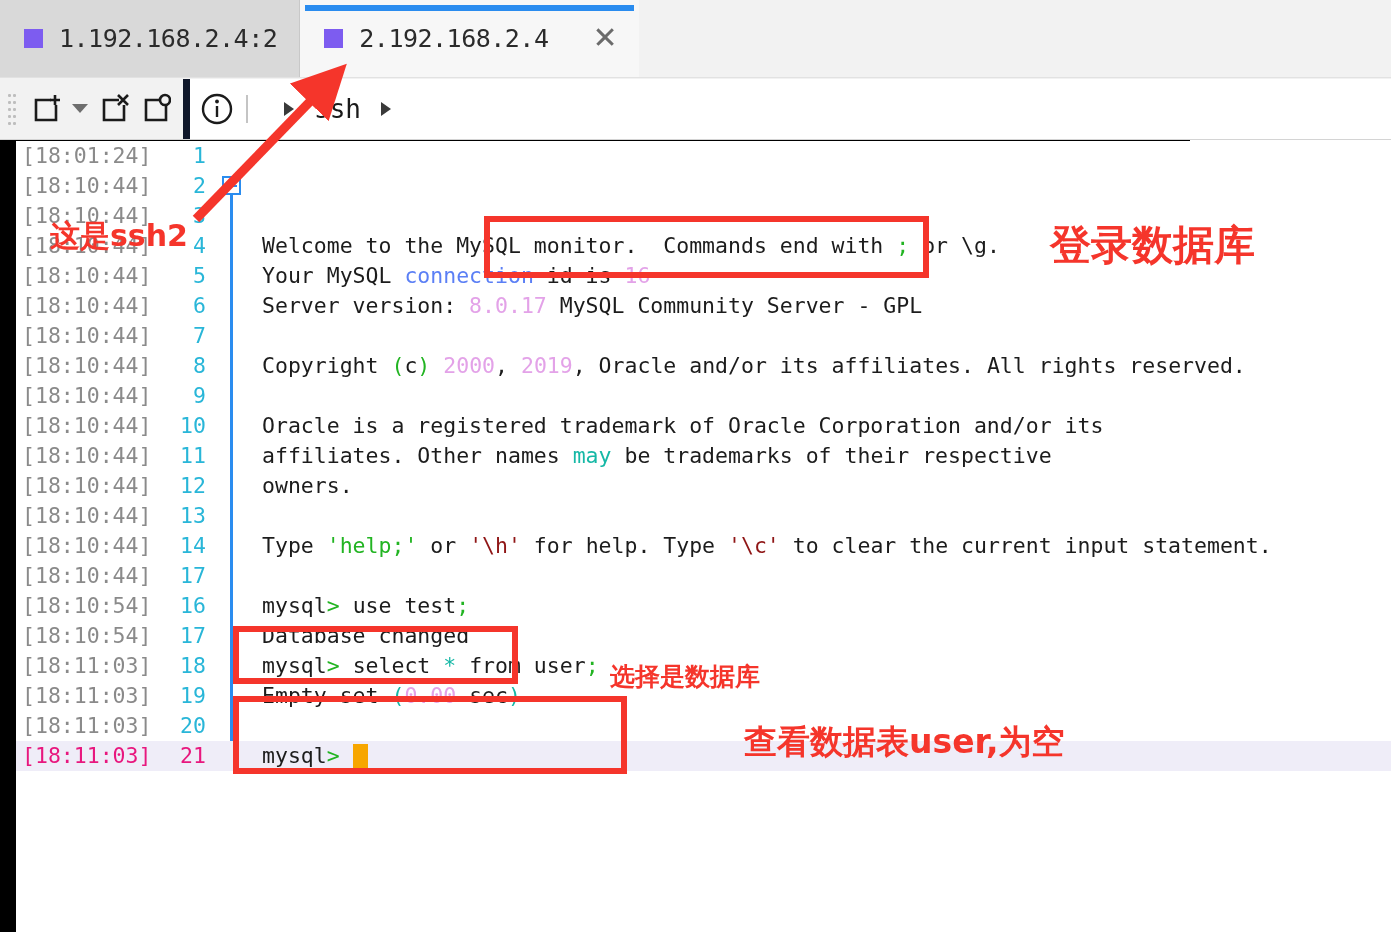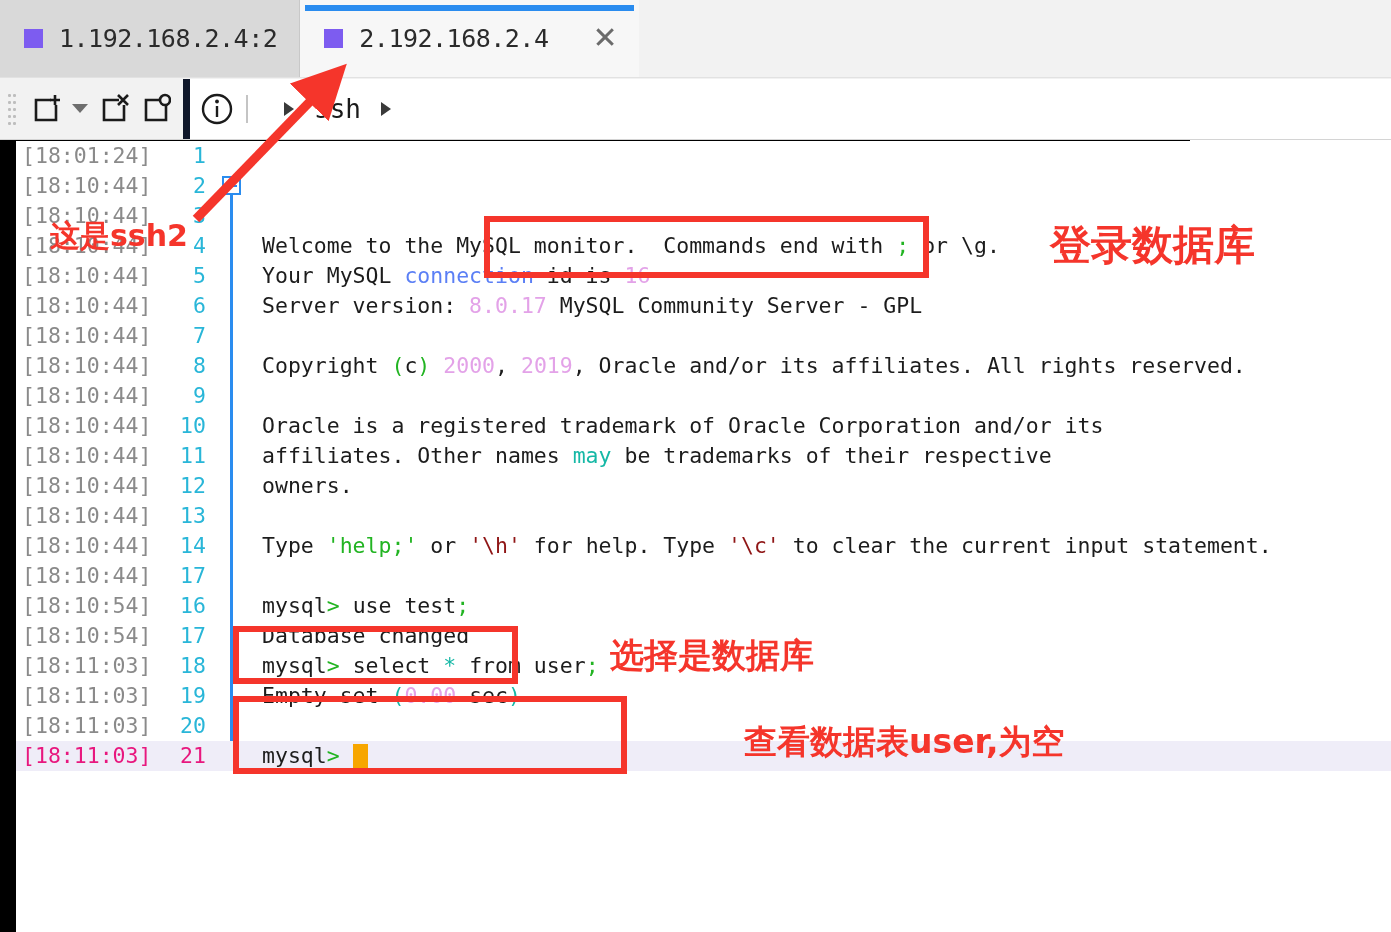--- a/index.html
+++ b/index.html
@@ -310,17 +310,17 @@
       </defs>
       <line x1="196" y1="196" x2="328" y2="60" stroke="#f5352b" stroke-width="9" marker-end="url(#ah)"></line>
     </svg>
 
     <div class="anno anno-box" style="left:484px; top:170px; width:445px; height:62px;"></div>
     <div class="anno anno-box" style="left:233px; top:580px; width:285px; height:58px;"></div>
     <div class="anno anno-box" style="left:233px; top:650px; width:394px; height:78px;"></div>
 
     <span class="anno anno-text" style="left:50px;  top:170px; font-size:30px;">这是ssh2</span>
     <span class="anno anno-text" style="left:1050px;top:172px; font-size:41px;">登录数据库</span>
-    <span class="anno anno-text" style="left:610px; top:587px; font-size:34px;">选择是数据库</span>
+    <span class="anno anno-text" style="left:610px; top:614px; font-size:25px;">选择是数据库</span>
     <span class="anno anno-text" style="left:744px; top:674px; font-size:33px;">查看数据表user,为空</span>
   </div>
 
 </div>
 
 </body></html>

